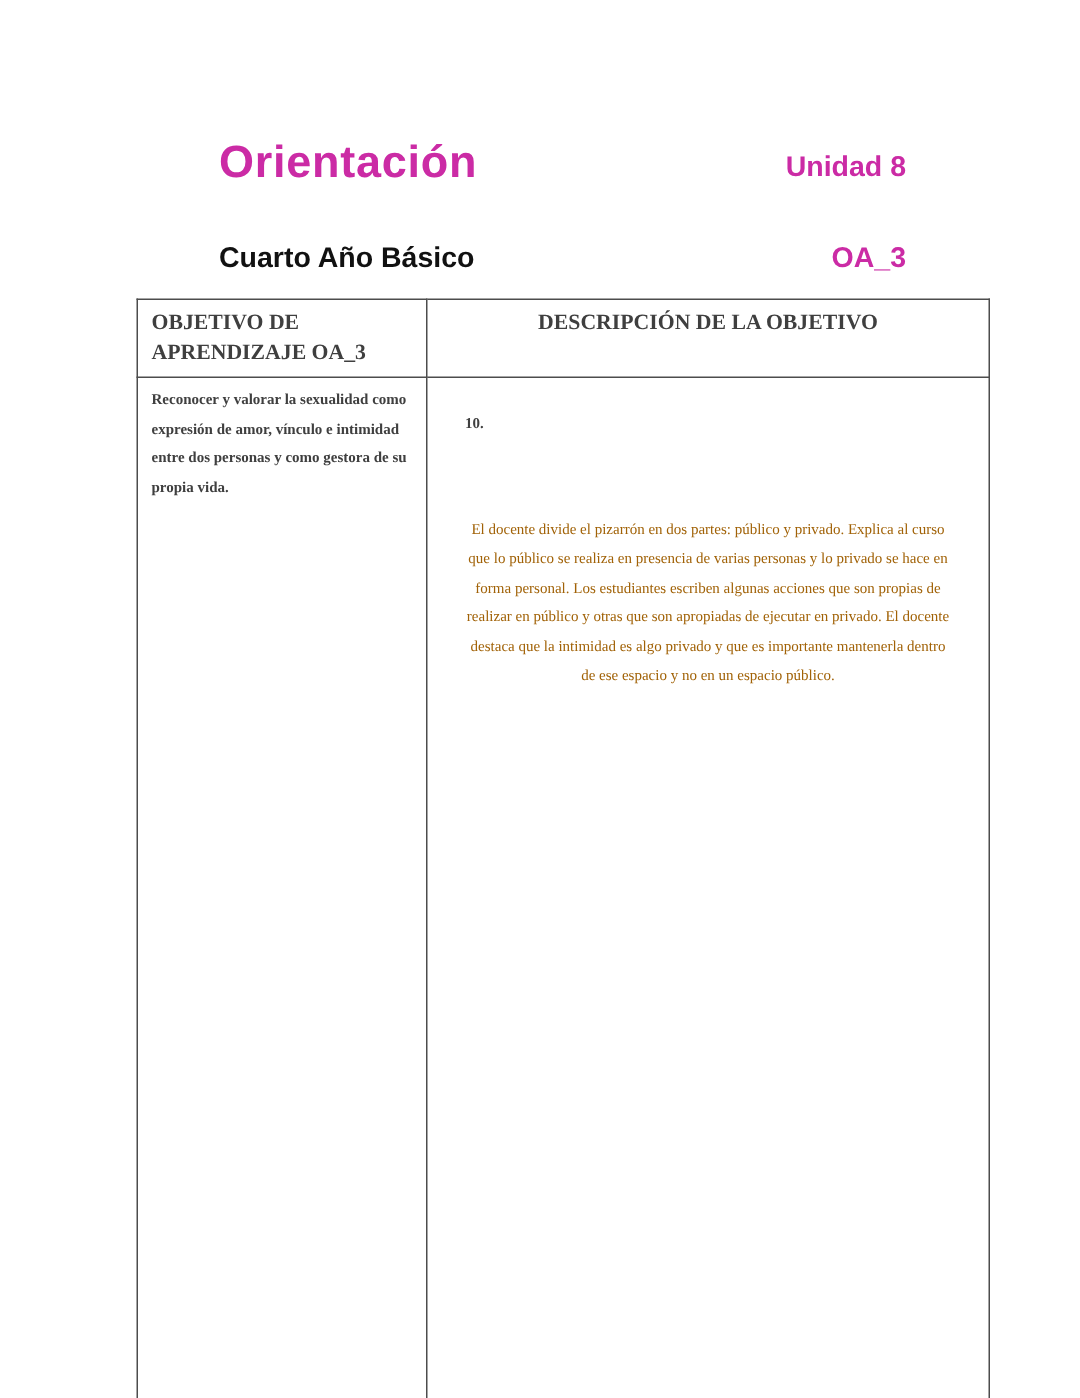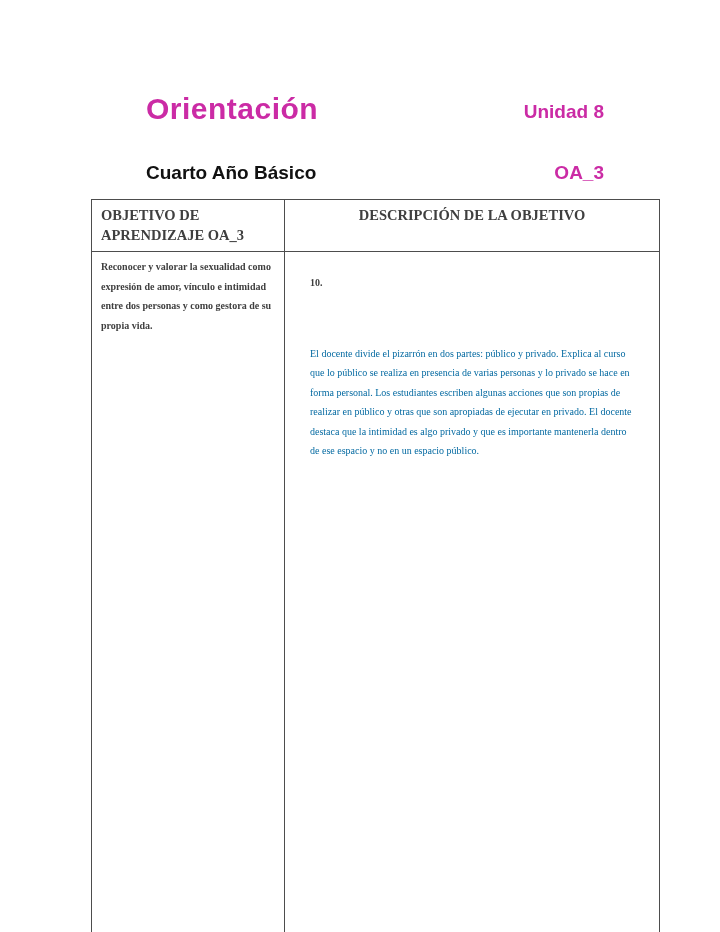--- a/index.html
+++ b/index.html
@@ -89,21 +89,21 @@
   td.objetivo-cell {
     font-weight: bold;
     color: #3f3f3f;
   }
   td.descripcion-cell { color: #595959; }
   .activity-number {
     font-weight: bold;
     color: #3f3f3f;
     margin-bottom: 19px;
   }
-  .activity-text { color: #0369a1; }
+  .activity-text { color: #a16207; text-align: center; }
 </style>
 </head>
 <body>
 
 <div class="page">
 
   <div class="doc-header-left">
     <div class="subject-title">Orientación</div>
     <div class="grade-title">Cuarto Año Básico</div>
   </div>

